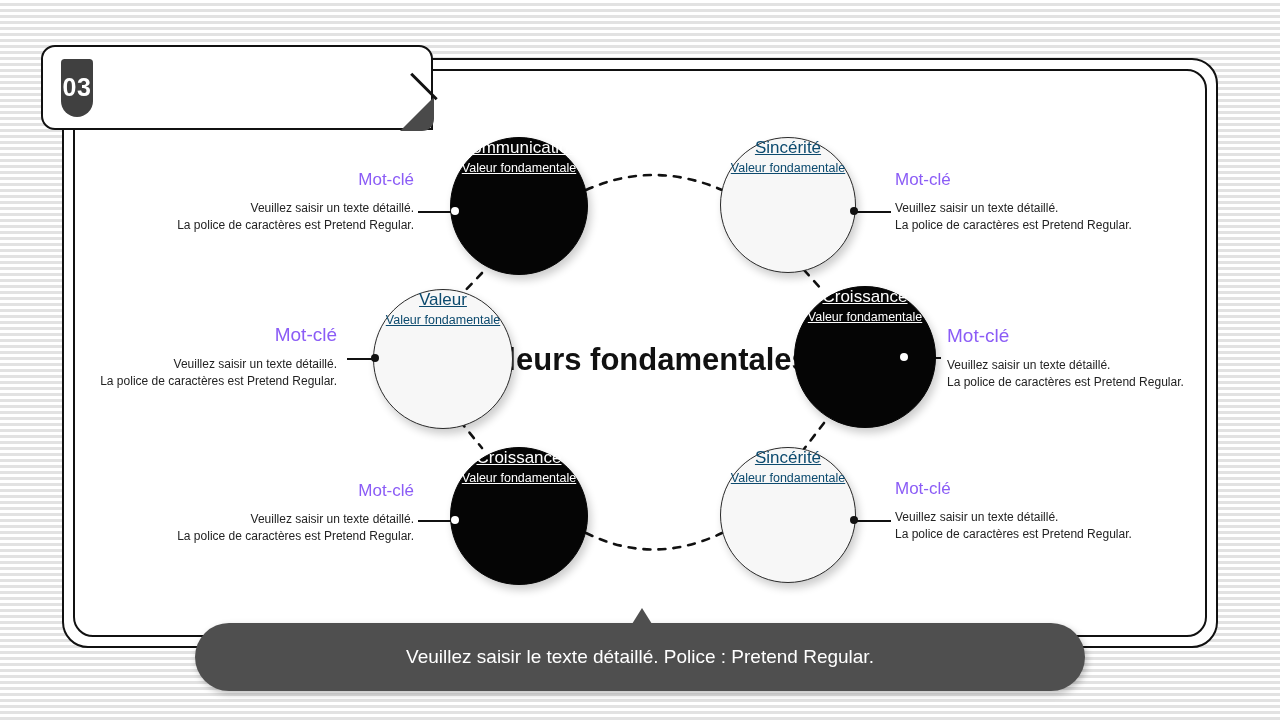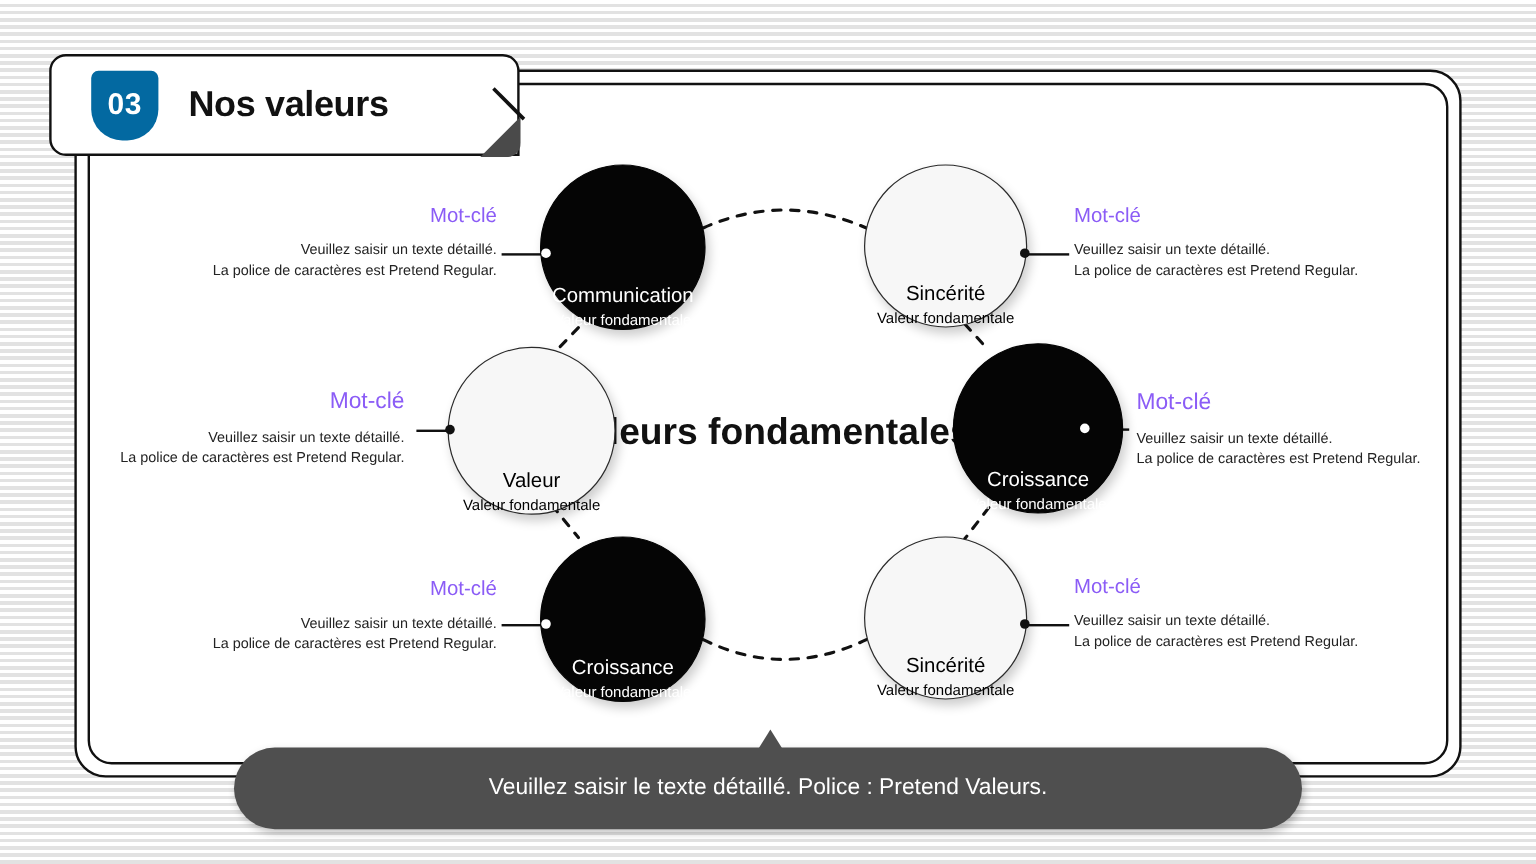--- a/index.html
+++ b/index.html
@@ -84,24 +84,24 @@
     right: -3px;
     bottom: 31px;
     width: 36px;
     height: 2.5px;
     background: #111111;
     transform-origin: right center;
     transform: rotate(45deg) translateX(4px);
     z-index: 22;
   }
   #section-number-badge {
-    width: 56px;
+    width: 32px;
     height: 58px;
-    margin-left: 33px;
-    background: #0369a1;
+    margin-left: 18px;
+    background: #404040;
     border-radius: 6px 6px 26px 26px;
     display: flex;
     align-items: center;
     justify-content: center;
     color: #ffffff;
     font-size: 25px;
     font-weight: bold;
     letter-spacing: 0.5px;
     flex: none;
   }
@@ -126,33 +126,34 @@
     z-index: 2;
   }
 
   
   .node {
     position: absolute;
     border-radius: 50%;
     display: flex;
     flex-direction: column;
     align-items: center;
-    justify-content: flex-end;
+    justify-content: flex-start;
     box-sizing: border-box;
     z-index: 6;
     box-shadow: 3px 5px 9px rgba(0,0,0,0.20);
+    text-decoration: underline;
   }
   .node.dark {
     background: #050505;
     color: #ffffff;
     border: 1px solid #050505;
   }
   .node.light {
     background: #f7f7f7;
-    color: #000000;
+    color: #0c4a6e;
     border: 1.5px solid #2a2a2a;
   }
   .node-title {
     font-size: 17px;
     font-weight: 500;
     line-height: 1.15;
     margin-bottom: 3px;
     white-space: nowrap;
   }
   .node-sub {
@@ -350,21 +351,20 @@
 </div>
 
 <div class="info-block right-side" style="left:895px; top:479px; width:290px;">
   <div class="info-key">Mot-clé</div>
   <div class="info-desc">Veuillez saisir un texte détaillé.</div>
   <div class="info-desc">La police de caractères est Pretend Regular.</div>
 </div>
 
 <div id="title-card">
   <div id="section-number-badge">03</div>
-  <div id="page-title">Nos valeurs</div>
   <div id="title-fold"></div>
   <div id="title-fold-edge"></div>
 </div>
 
 <div id="bottom-banner-pointer"></div>
 <div id="bottom-banner">
-  <span>Veuillez saisir le texte détaillé. Police : Pretend Valeurs.</span>
+  <span>Veuillez saisir le texte détaillé. Police : Pretend Regular.</span>
 </div>
 
 </body></html>

